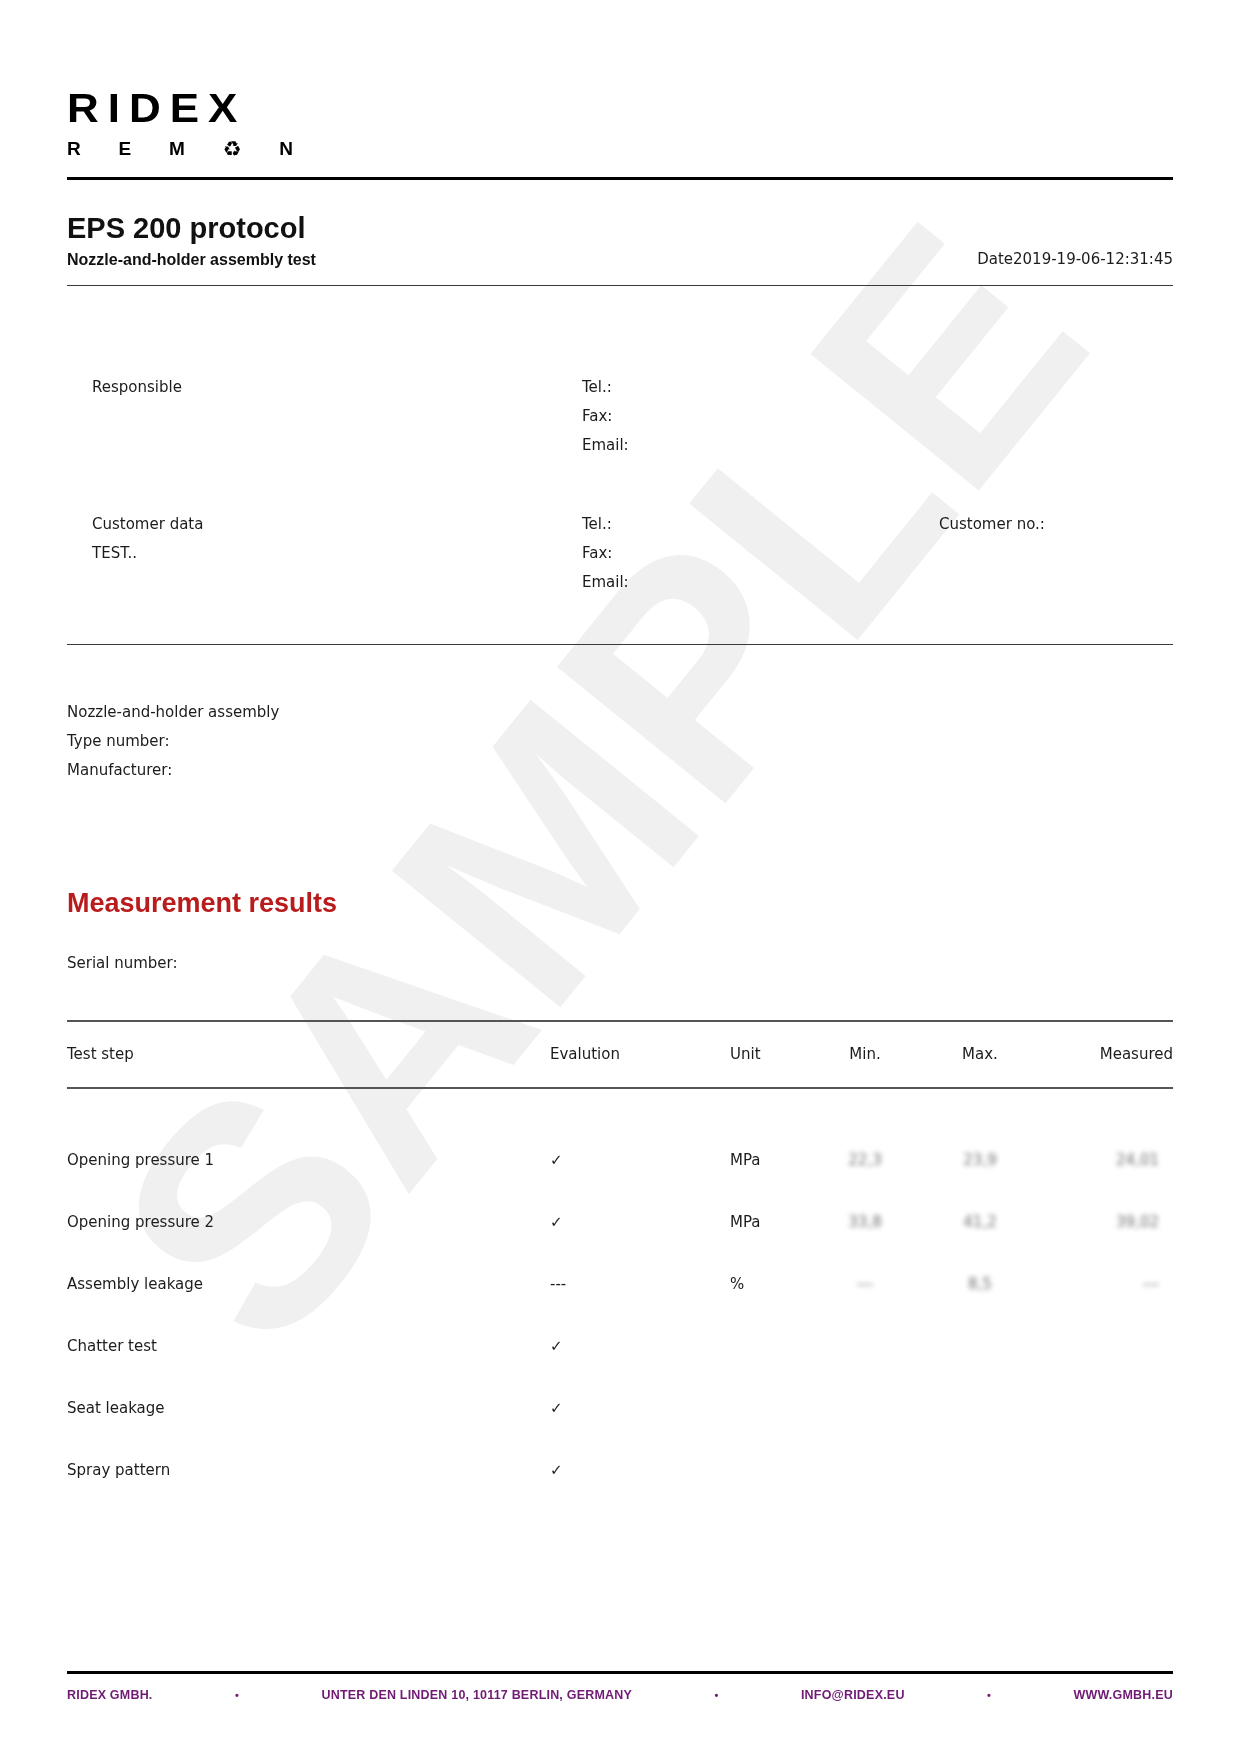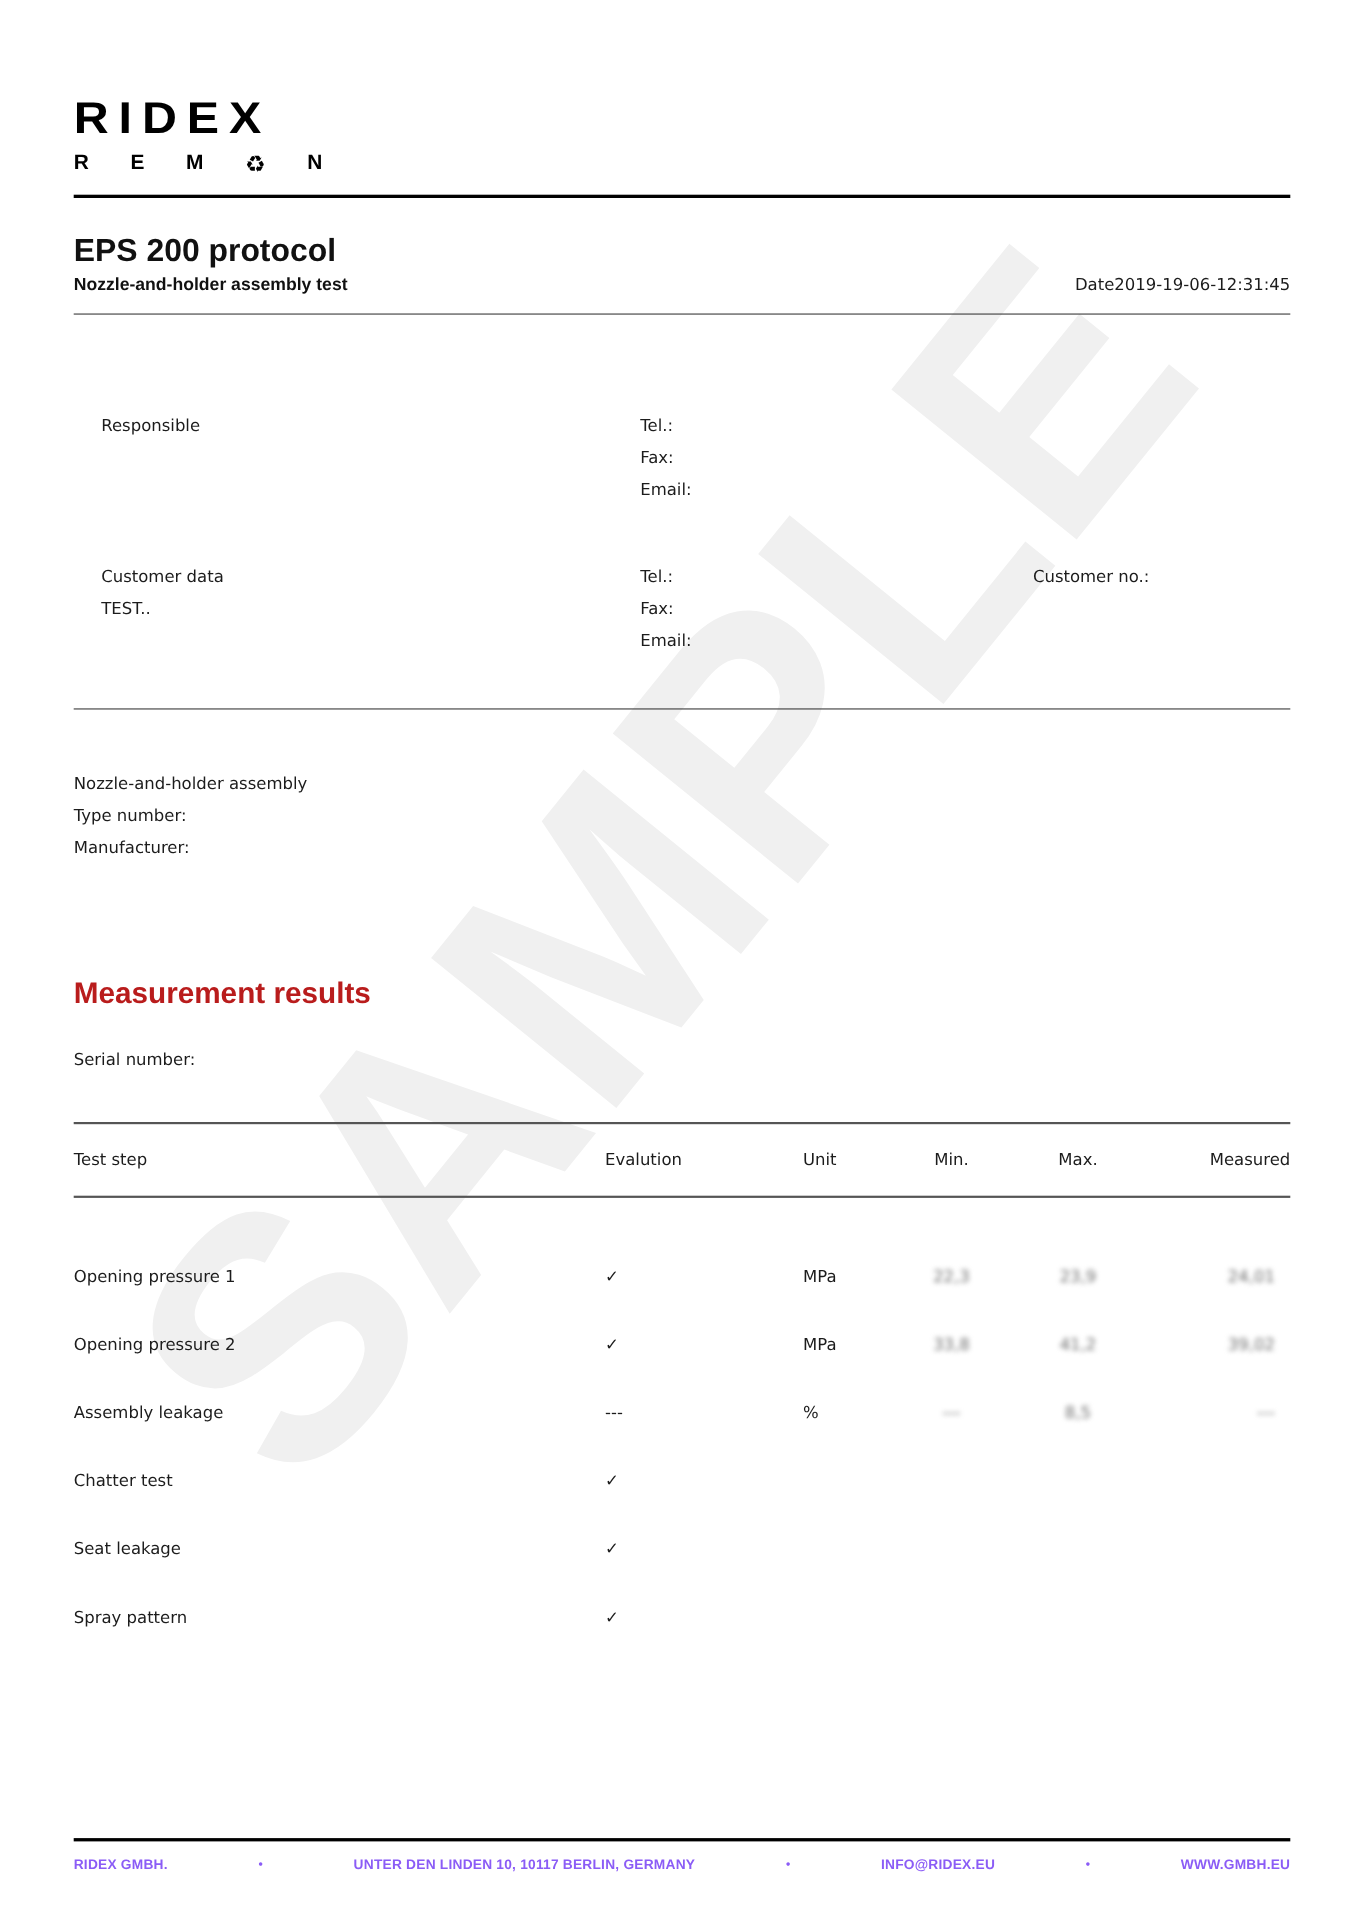--- a/index.html
+++ b/index.html
@@ -123,21 +123,21 @@
   .footer-rule { border: none; border-top: 3px solid #000; margin: 0; }
   .footer-row {
     margin-top: 14px;
     display: flex;
     justify-content: space-between;
     align-items: center;
     font-family: "Liberation Sans", sans-serif;
     font-weight: bold;
     font-size: 12.5px;
     letter-spacing: 0.2px;
-    color: #8b5cf6;
+    color: #701a75;
   }
   .footer-row .dot { font-size: 11px; }
 </style>
 </head>
 <body>
 
 <div class="page">
 
   <div class="watermark">SAMPLE</div>
 

